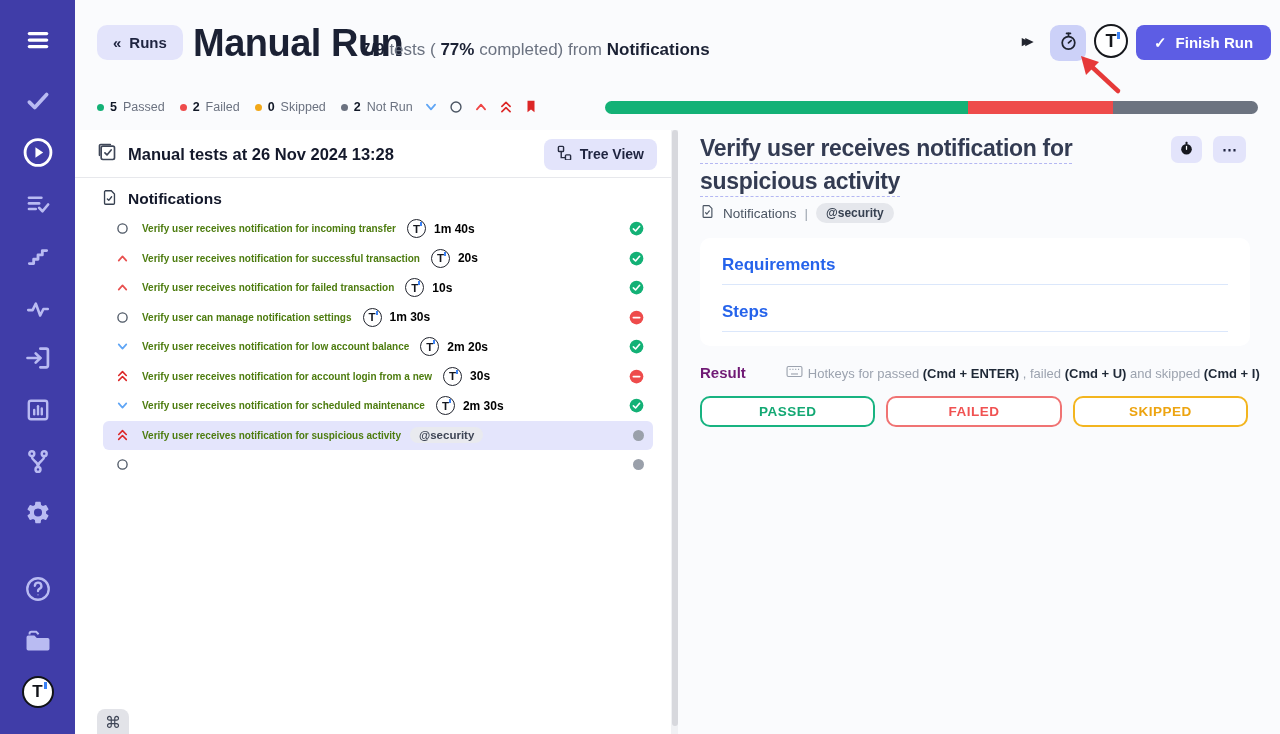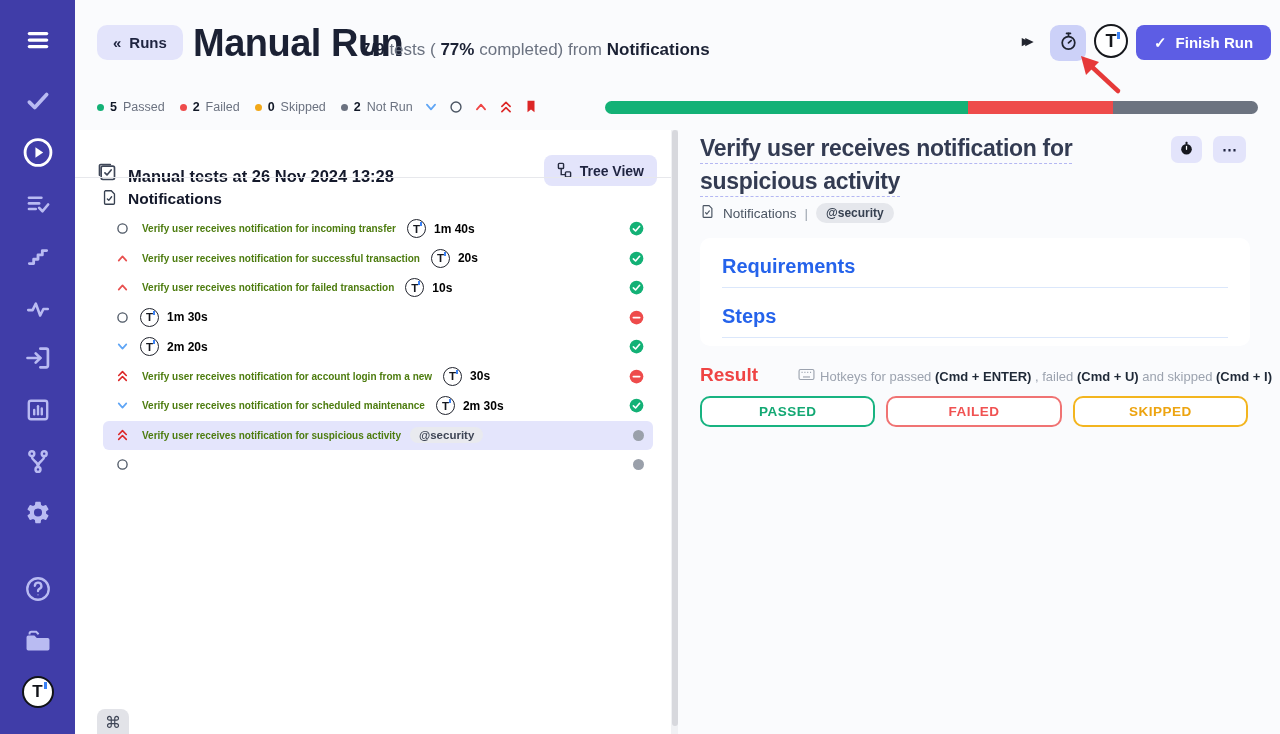--- a/index.html
+++ b/index.html
@@ -35,21 +35,21 @@
   .stat { display:flex; align-items:center; gap:6px; color:#6b7280; }
   .stat b { color:#111827; }
   .stat-dot { width:7px; height:7px; border-radius:50%; display:inline-block; }
   .filters { position:absolute; left:424px; top:99px; display:flex; align-items:center; gap:11px; }
   .filters > span { display:flex; cursor:pointer; }
   .progress { position:absolute; left:605px; top:101px; width:653px; height:13px; border-radius:7px; overflow:hidden; display:flex; }
   .progress > div { height:100%; }
 
   
   .left-panel { position:absolute; left:75px; top:130px; width:597px; height:604px; background:#fff; }
-  .list-header { position:absolute; left:22px; right:15px; top:24px; height:32px; display:flex; align-items:flex-end; }
+  .list-header { position:absolute; left:22px; right:15px; top:8px; height:32px; display:flex; align-items:center; }
   .list-header .lh-title { margin-left:11px; font-size:16.5px; font-weight:700; color:#14192b; }
   .tree-btn { margin-left:auto; height:31px; padding:0 13px; background:#e3e4fb; border:none; border-radius:8px; font-family:inherit;
     font-size:14px; font-weight:700; color:#1f2440; display:flex; align-items:center; gap:8px; cursor:pointer; }
   .panel-divider { position:absolute; left:0; right:0; top:47px; height:1px; background:#e7e8ec; }
   .folder-row { position:absolute; left:26px; top:55px; height:28px; display:flex; align-items:center; gap:10px; cursor:pointer; }
   .folder-row .f-title { font-size:15.5px; font-weight:700; color:#14192b; }
   .test-list { position:absolute; left:28px; top:84px; width:550px; }
   .test-row { display:flex; align-items:center; height:29.5px; padding:0 9px 0 13px; border-radius:6px; cursor:pointer; }
   .test-row.selected { background:#e4e5fc; }
   .t-prio { display:flex; width:13px; justify-content:center; }
@@ -74,24 +74,24 @@
   .d-title span { border-bottom:1.5px dashed #b4b7f2; padding-bottom:2px; -webkit-box-decoration-break:clone; box-decoration-break:clone; }
   .d-act-timer { position:absolute; left:487px; top:6px; width:31px; height:27px; background:#e3e4fb; border:none; border-radius:7px;
     display:flex; align-items:center; justify-content:center; cursor:pointer; }
   .d-act-more { position:absolute; left:529px; top:6px; width:33px; height:27px; background:#e3e4fb; border:none; border-radius:7px;
     font-size:15px; font-weight:900; color:#1f2440; line-height:10px; cursor:pointer; }
   .d-crumb { position:absolute; left:16px; top:73px; display:flex; align-items:center; gap:8px; font-size:13.5px; color:#4b5563; }
   .d-crumb .sep { color:#9ca3af; }
   .d-tag { background:#e5e7ec; color:#374151; font-size:12px; font-weight:700; padding:3px 10px; border-radius:11px; }
   .d-card { position:absolute; left:16px; top:108px; width:550px; height:108px; background:#fff; border-radius:10px; }
   .d-section { margin:0 22px; padding-top:17px; }
-  .d-section .sec-label { font-size:20px; font-weight:700; color:#2563eb; cursor:pointer; display:inline-block; }
+  .d-section .sec-label { font-size:17px; font-weight:700; color:#2563eb; cursor:pointer; display:inline-block; }
   .d-section .sec-line { margin-top:9px; height:1px; background:#dbe7fb; }
   .d-result-row { position:absolute; left:16px; top:234px; display:flex; align-items:baseline; }
-  .d-result-row .r-head { font-size:19px; font-weight:800; color:#ef4444; }
+  .d-result-row .r-head { font-size:15px; font-weight:800; color:#701a75; }
   .hotkeys { margin-left:40px; font-size:13px; color:#9ca3af; display:flex; align-items:center; gap:5px; }
   .hotkeys b { color:#1f2937; }
   .verdicts { position:absolute; left:16px; top:266px; width:548px; display:flex; gap:11px; }
   .verdicts button { flex:1; height:31px; background:#fff; border-radius:10px; font-family:inherit; font-size:13.5px; font-weight:800; letter-spacing:0.5px; cursor:pointer; }
   .v-pass { border:2px solid #18b381; color:#13a873; }
   .v-fail { border:2px solid #f07373; color:#f05252; }
   .v-skip { border:2px solid #f3b51f; color:#eda410; }
   .d-msg { position:absolute; left:16px; top:314px; width:548px; height:56px; border:1px solid #d8dbe2; border-radius:8px; background:#fff;
     font-family:inherit; font-size:14px; padding:12px 14px; color:#2a3242; resize:both; }
   .d-msg::placeholder { color:#6f7787; }
@@ -348,35 +348,37 @@
               <polyline points="7,12.5 10.5,16 17,8.5" fill="none" stroke="#ffffff" stroke-width="2.6" stroke-linecap="round" stroke-linejoin="round"></polyline>
             </svg>
           </span>
         </div>
         <div class="test-row">
           <span class="t-prio">
             <svg width="13" height="13" viewBox="0 0 24 24" fill="none" stroke="#4b5563" stroke-width="2.4">
               <circle cx="12" cy="12" r="8.5"></circle>
             </svg>
           </span>
+          <span class="t-title">Verify user can manage notification settings</span>
           <span class="tlogo">T</span>
           <span class="t-dur">1m 30s</span>
           <span class="t-status">
             <svg width="15" height="15" viewBox="0 0 24 24">
               <circle cx="12" cy="12" r="11" fill="#ee4b4b"></circle>
               <line x1="7" y1="12" x2="17" y2="12" stroke="#ffffff" stroke-width="2.8" stroke-linecap="round"></line>
             </svg>
           </span>
         </div>
         <div class="test-row">
           <span class="t-prio">
             <svg width="13" height="13" viewBox="0 0 24 24" fill="none" stroke="#5fa5f5" stroke-width="3.1" stroke-linecap="round" stroke-linejoin="round">
               <polyline points="5,8 12,16 19,8"></polyline>
             </svg>
           </span>
+          <span class="t-title">Verify user receives notification for low account balance</span>
           <span class="tlogo">T</span>
           <span class="t-dur">2m 20s</span>
           <span class="t-status">
             <svg width="15" height="15" viewBox="0 0 24 24">
               <circle cx="12" cy="12" r="11" fill="#13b176"></circle>
               <polyline points="7,12.5 10.5,16 17,8.5" fill="none" stroke="#ffffff" stroke-width="2.6" stroke-linecap="round" stroke-linejoin="round"></polyline>
             </svg>
           </span>
         </div>
         <div class="test-row">

